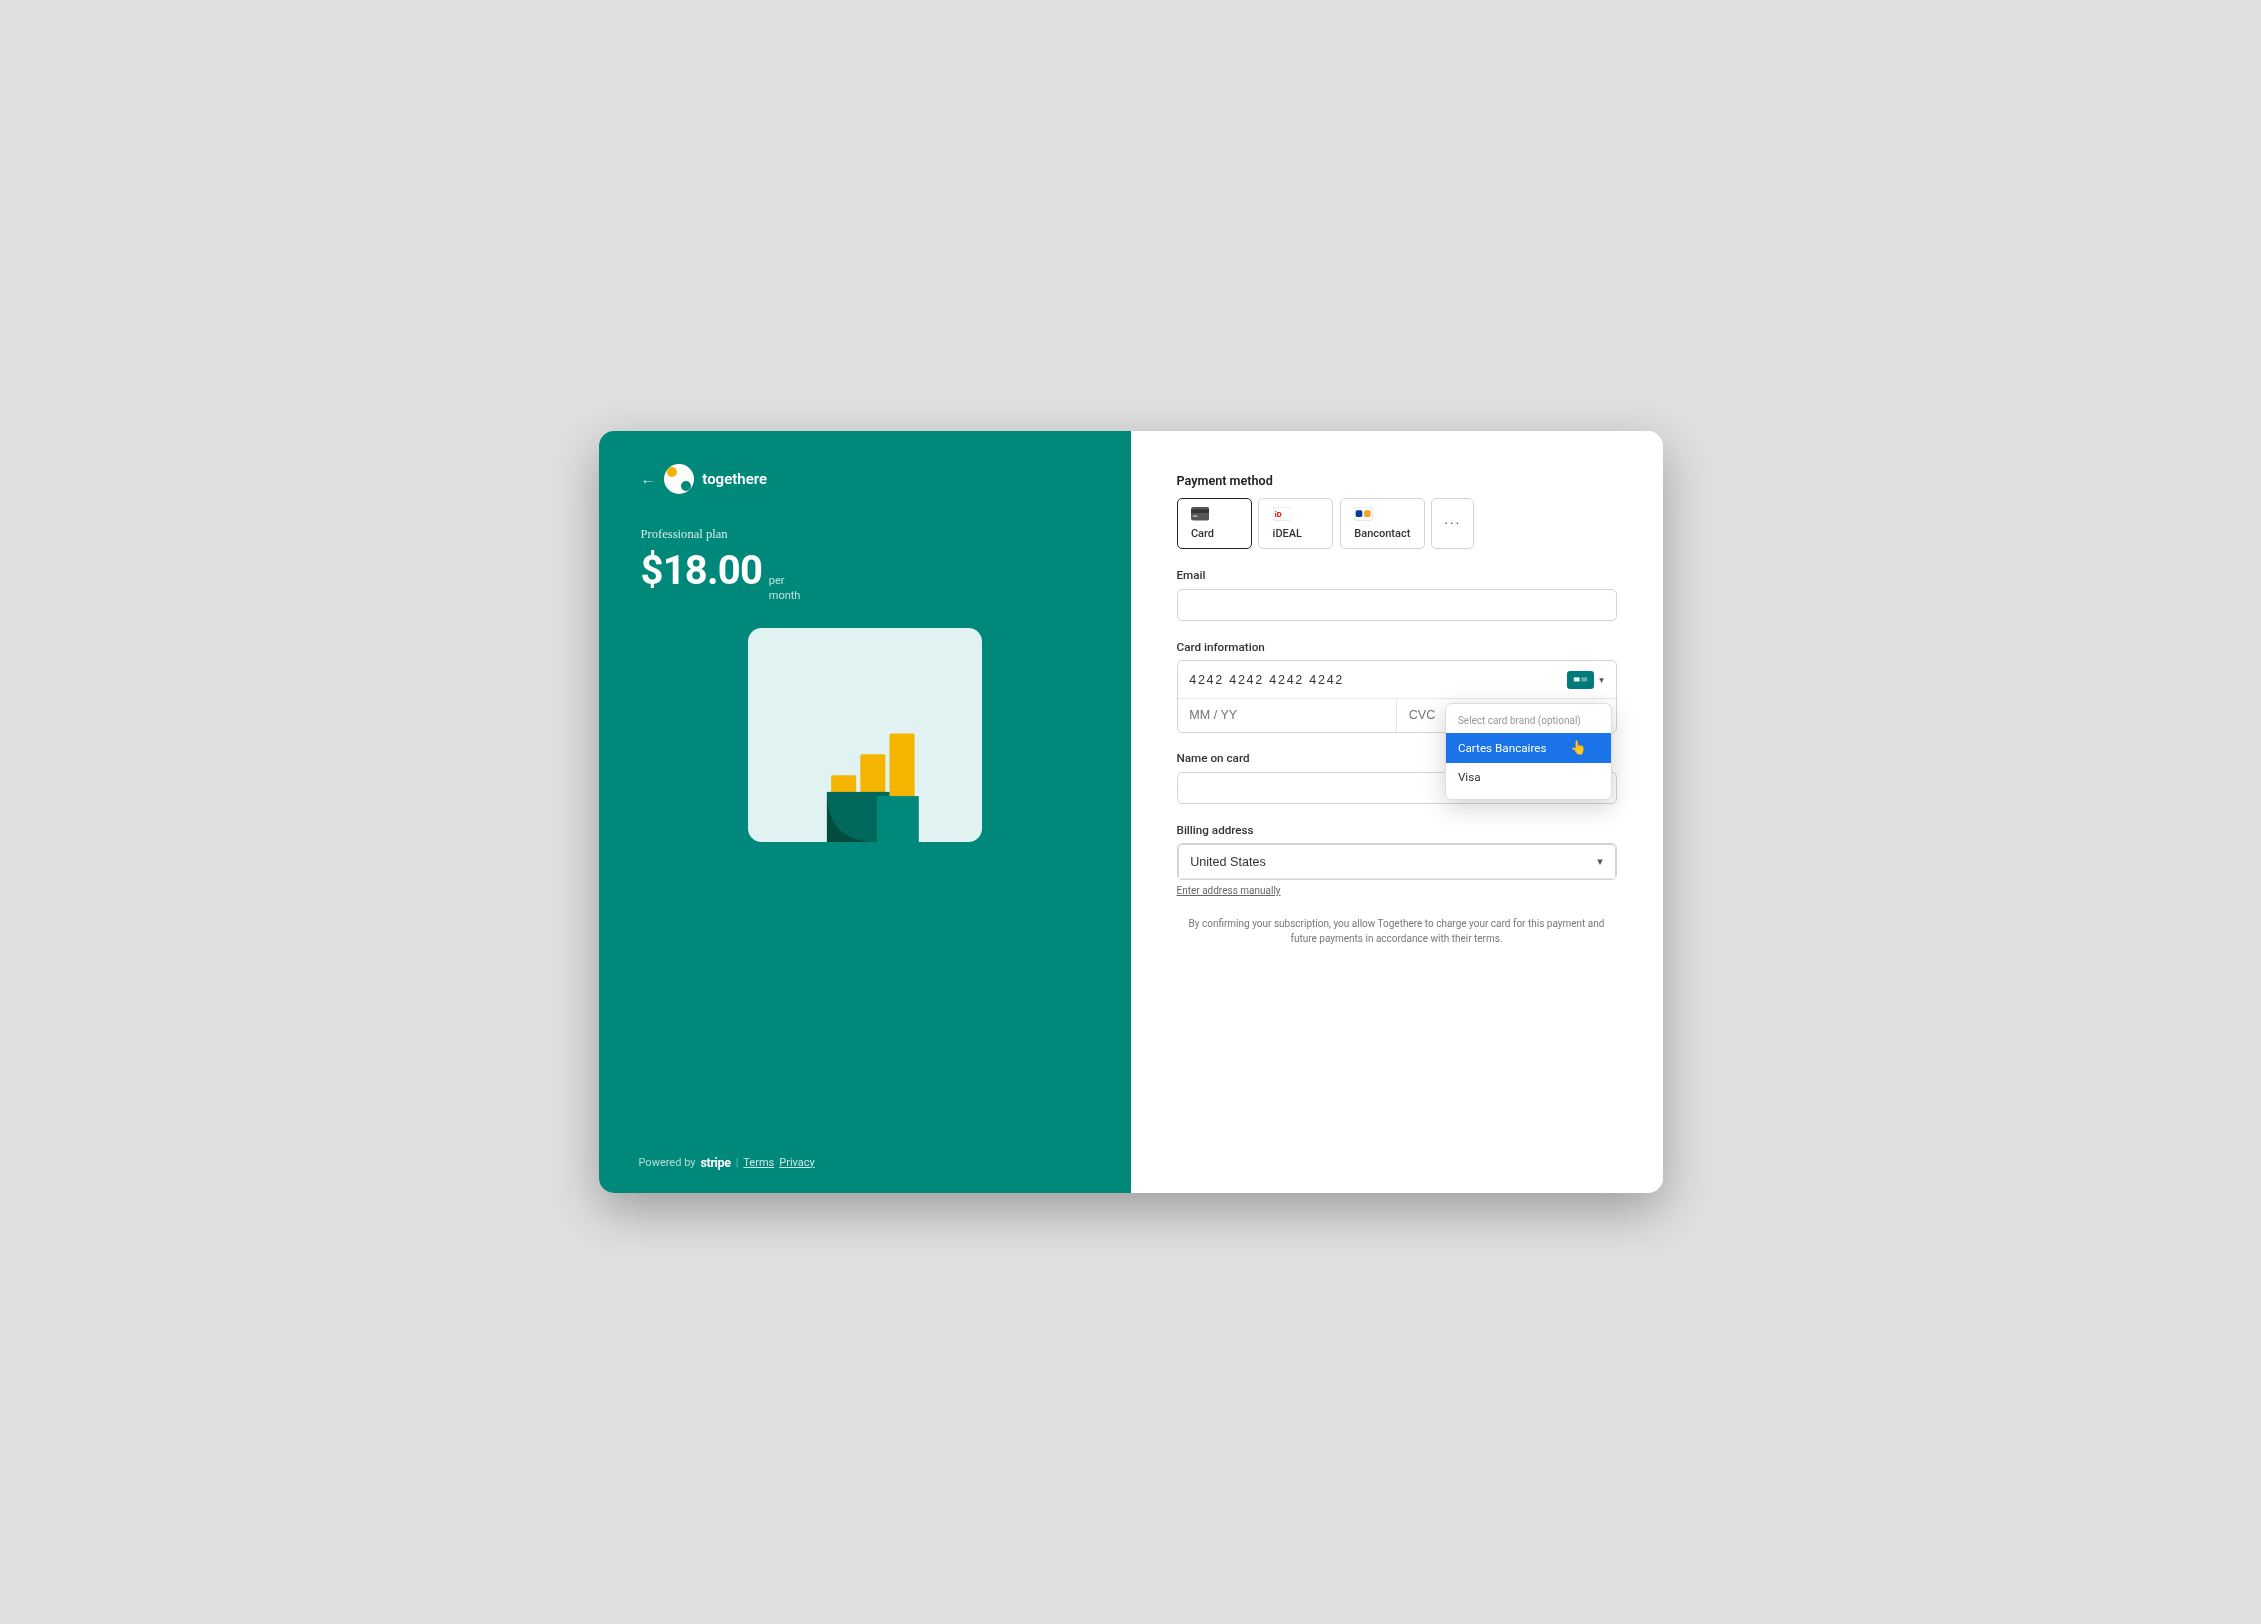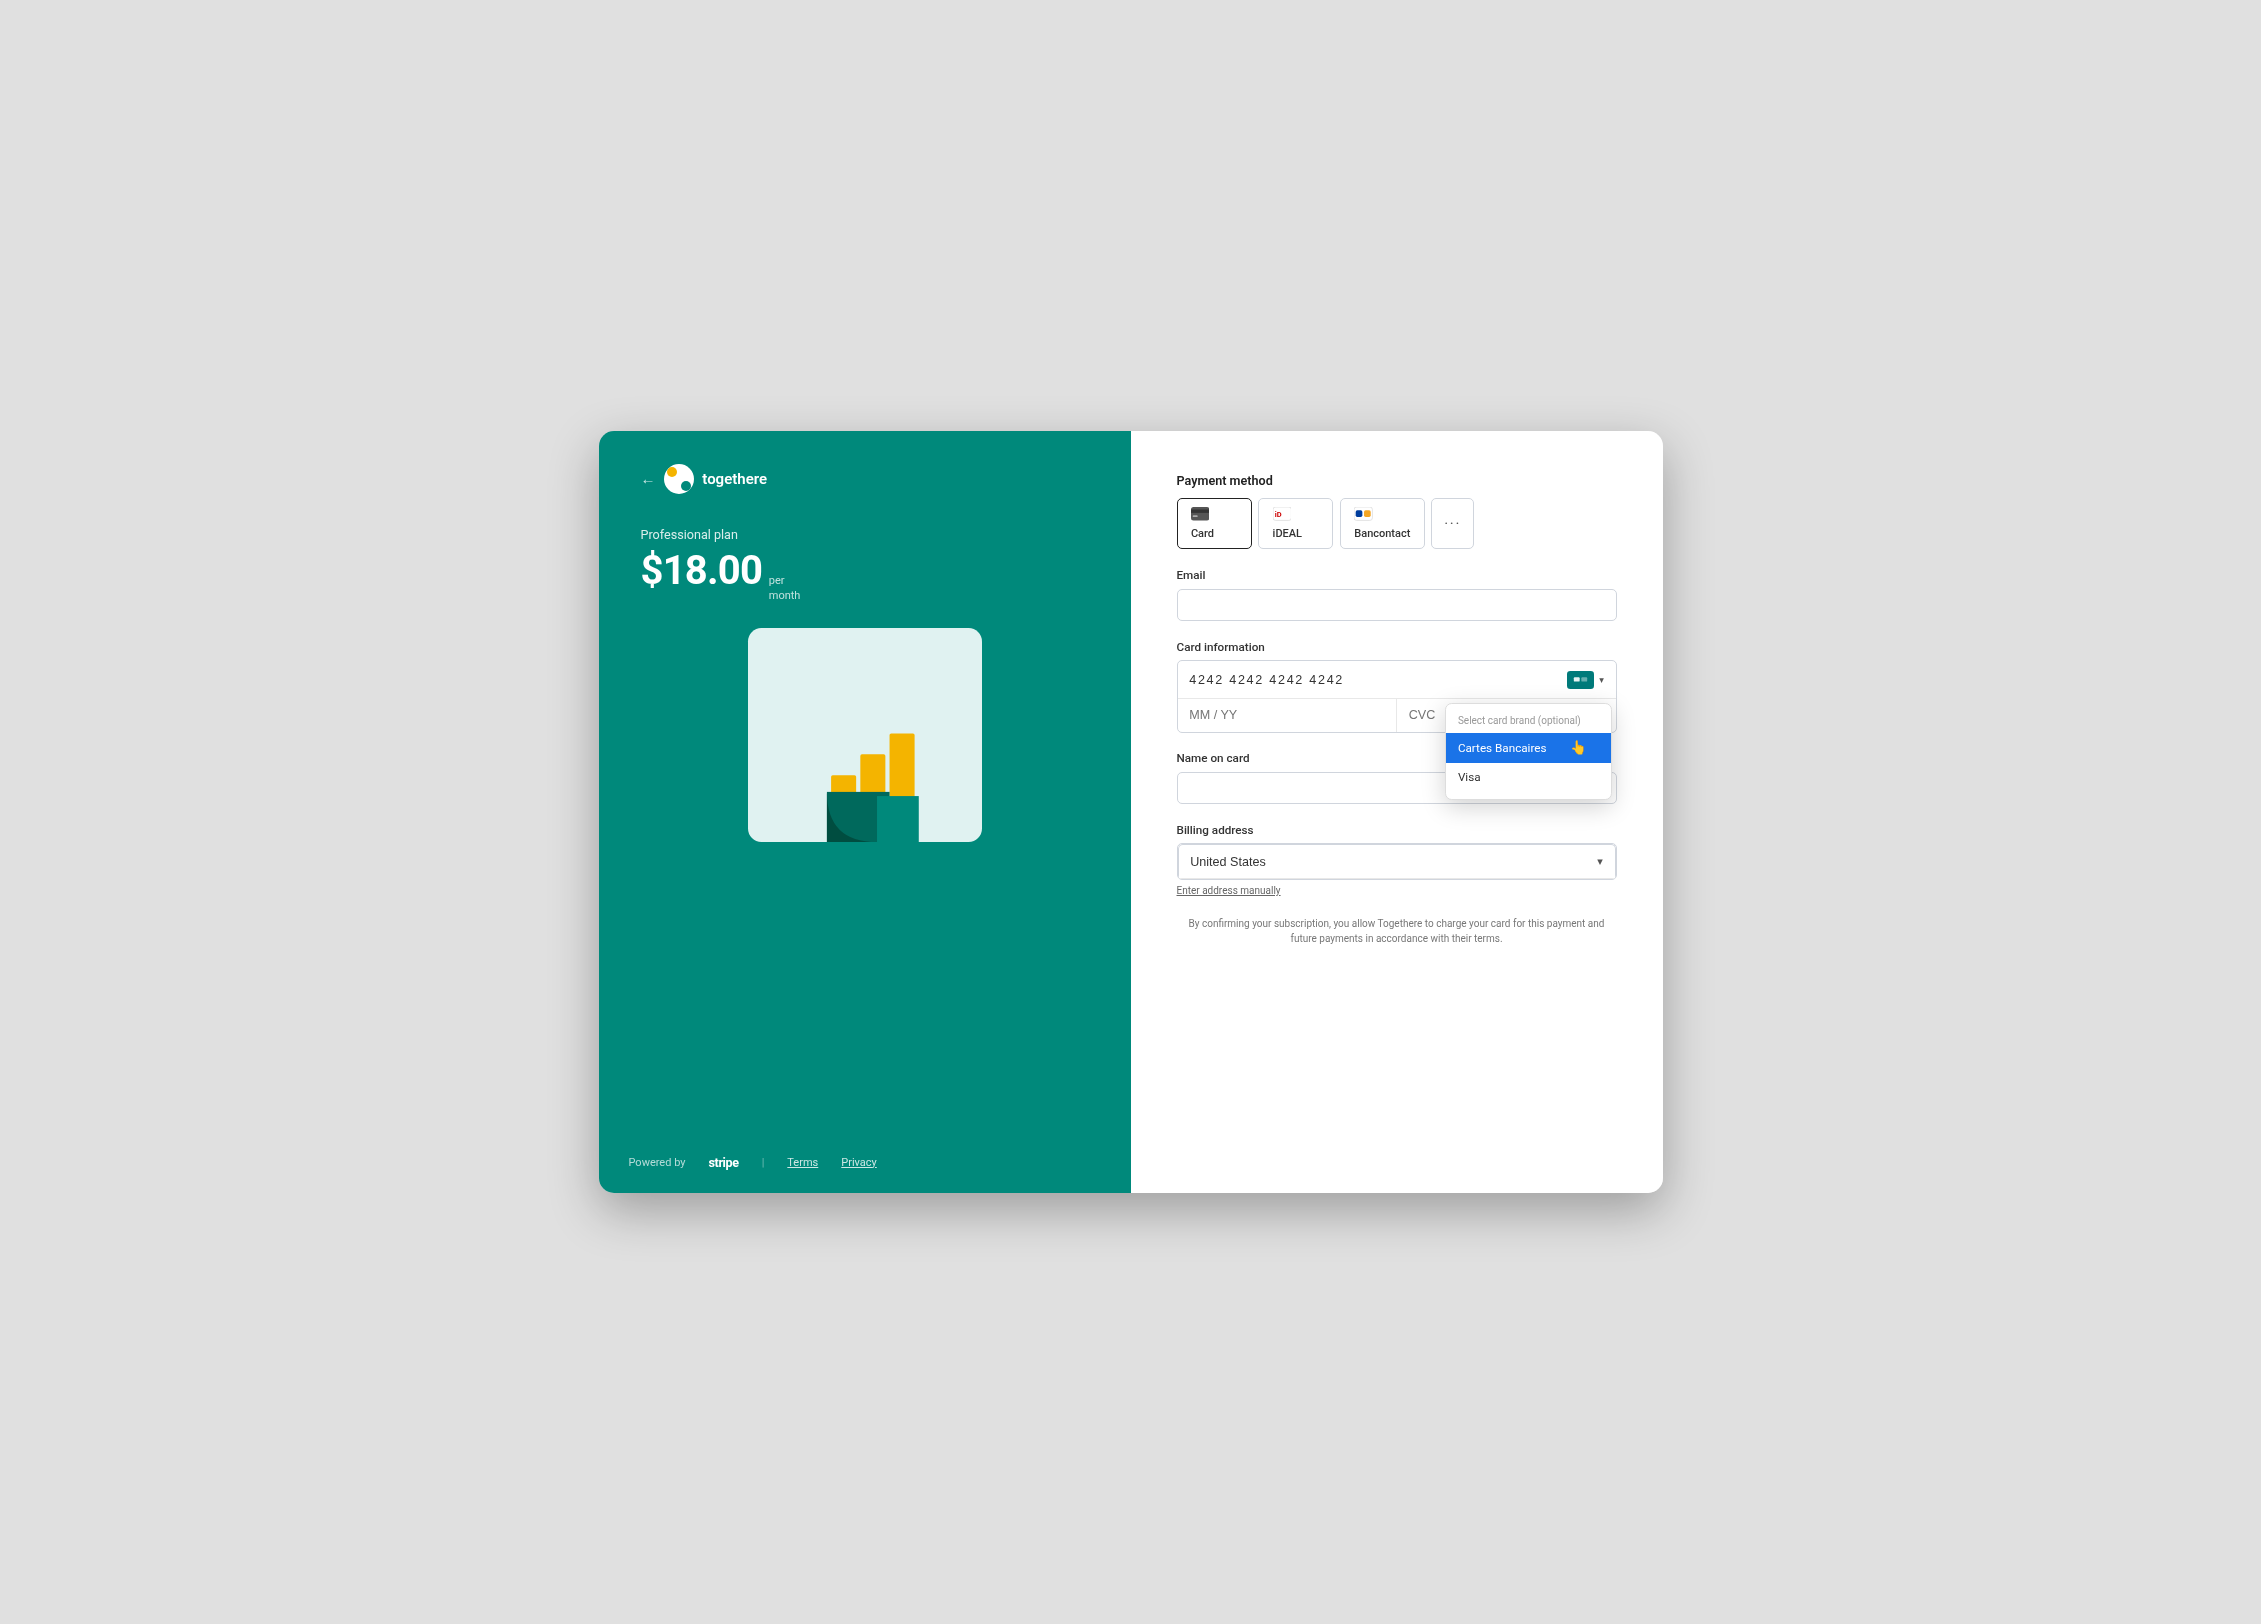--- a/index.html
+++ b/index.html
@@ -76,20 +76,21 @@
     .company-name {
       color: white;
       font-size: 15px;
       font-weight: 600;
     }
     .plan-name {
       color: rgba(255,255,255,0.85);
       font-size: 12.6px;
       margin-bottom: 5px;
       margin-top: 8.4px;
+      font-family: Liberation Serif, serif;
     }
     .price-row {
       display: flex;
       align-items: baseline;
       gap: 6.7px;
       margin-bottom: 25px;
     }
     .price-amount {
       color: white;
       font-size: 40px;
@@ -115,24 +116,24 @@
       justify-content: center;
       padding-bottom: 0;
     }
     .illus-svg {
       width: 167px;
       height: 167px;
     }
     .left-footer {
       position: absolute;
       bottom: 23.4px;
-      left: 30px;
-      display: flex;
-      align-items: center;
-      gap: 23px;
+      left: 40px;
+      display: flex;
+      align-items: center;
+      gap: 5px;
     }
     .powered-by {
       color: rgba(255,255,255,0.7);
       font-size: 11px;
     }
     .stripe-logo {
       color: white;
       font-weight: 700;
       font-size: 12.6px;
       letter-spacing: -0.4px;

